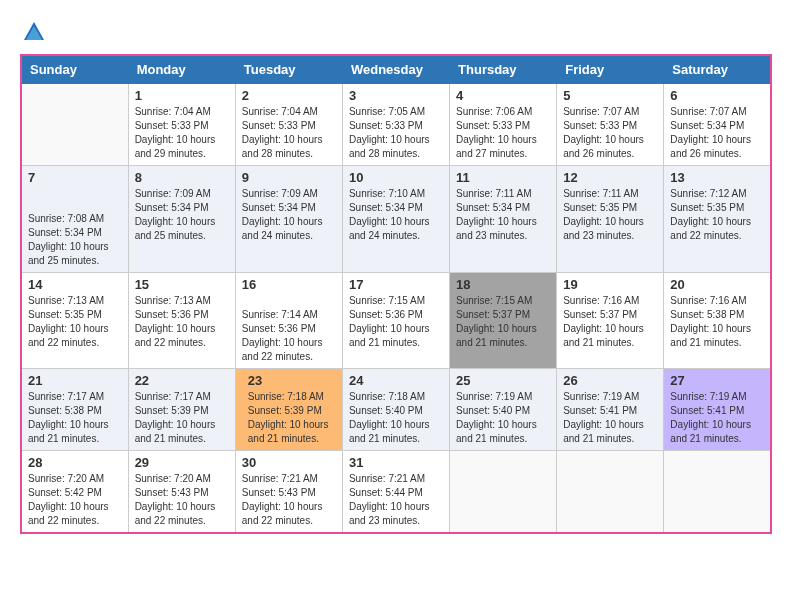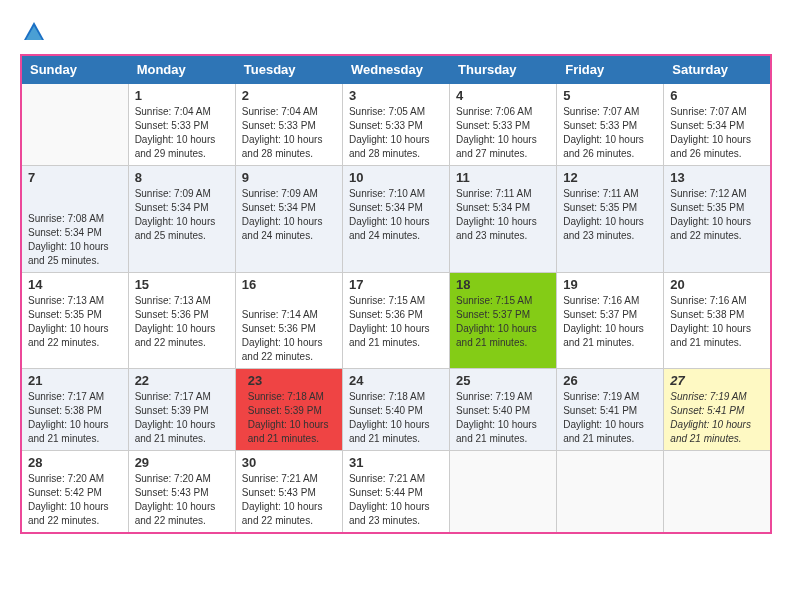--- a/index.html
+++ b/index.html
@@ -248,21 +248,21 @@
 Daylight: 10 hours
 and 22 minutes.</div>
         </td>
         <td style="background-color: rgb(255, 255, 255); border-radius: 29px;">
           <span class="day-number">17</span>
           <div class="day-info" style="white-space: pre-line;">Sunrise: 7:15 AM
 Sunset: 5:36 PM
 Daylight: 10 hours
 and 21 minutes.</div>
         </td>
-        <td style="background-color: #84cc16; margin-top: 12px;">
+        <td style="background-color: #a3a3a3; margin-top: 12px;">
           <span class="day-number">18</span>
           <div class="day-info" style="white-space: pre-line;">Sunrise: 7:15 AM
 Sunset: 5:37 PM
 Daylight: 10 hours
 and 21 minutes.</div>
         </td>
         <td style="background-color: rgb(255, 255, 255);">
           <span class="day-number">19</span>
           <div class="day-info" style="white-space: pre-line;">Sunrise: 7:16 AM
 Sunset: 5:37 PM
@@ -285,21 +285,21 @@
 Daylight: 10 hours
 and 21 minutes.</div>
         </td>
         <td style="background-color: rgb(238, 242, 248);">
           <span class="day-number">22</span>
           <div class="day-info" style="white-space: pre-line;">Sunrise: 7:17 AM
 Sunset: 5:39 PM
 Daylight: 10 hours
 and 21 minutes.</div>
         </td>
-        <td style="background-color: #ef4444; padding-left: 12px;">
+        <td style="background-color: #fdba74; padding-left: 12px;">
           <span class="day-number">23</span>
           <div class="day-info" style="white-space: pre-line;">Sunrise: 7:18 AM
 Sunset: 5:39 PM
 Daylight: 10 hours
 and 21 minutes.</div>
         </td>
         <td style="background-color: rgb(238, 242, 248);">
           <span class="day-number">24</span>
           <div class="day-info" style="white-space: pre-line;">Sunrise: 7:18 AM
 Sunset: 5:40 PM
@@ -313,21 +313,21 @@
 Daylight: 10 hours
 and 21 minutes.</div>
         </td>
         <td style="background-color: rgb(238, 242, 248);">
           <span class="day-number">26</span>
           <div class="day-info" style="white-space: pre-line;">Sunrise: 7:19 AM
 Sunset: 5:41 PM
 Daylight: 10 hours
 and 21 minutes.</div>
         </td>
-        <td style="background-color: #fef9c3; font-style: italic;">
+        <td style="background-color: #c4b5fd;">
           <span class="day-number">27</span>
           <div class="day-info" style="white-space: pre-line;">Sunrise: 7:19 AM
 Sunset: 5:41 PM
 Daylight: 10 hours
 and 21 minutes.</div>
         </td>
       </tr>
       <tr>
         <td style="background-color: rgb(255, 255, 255);">
           <span class="day-number">28</span>

